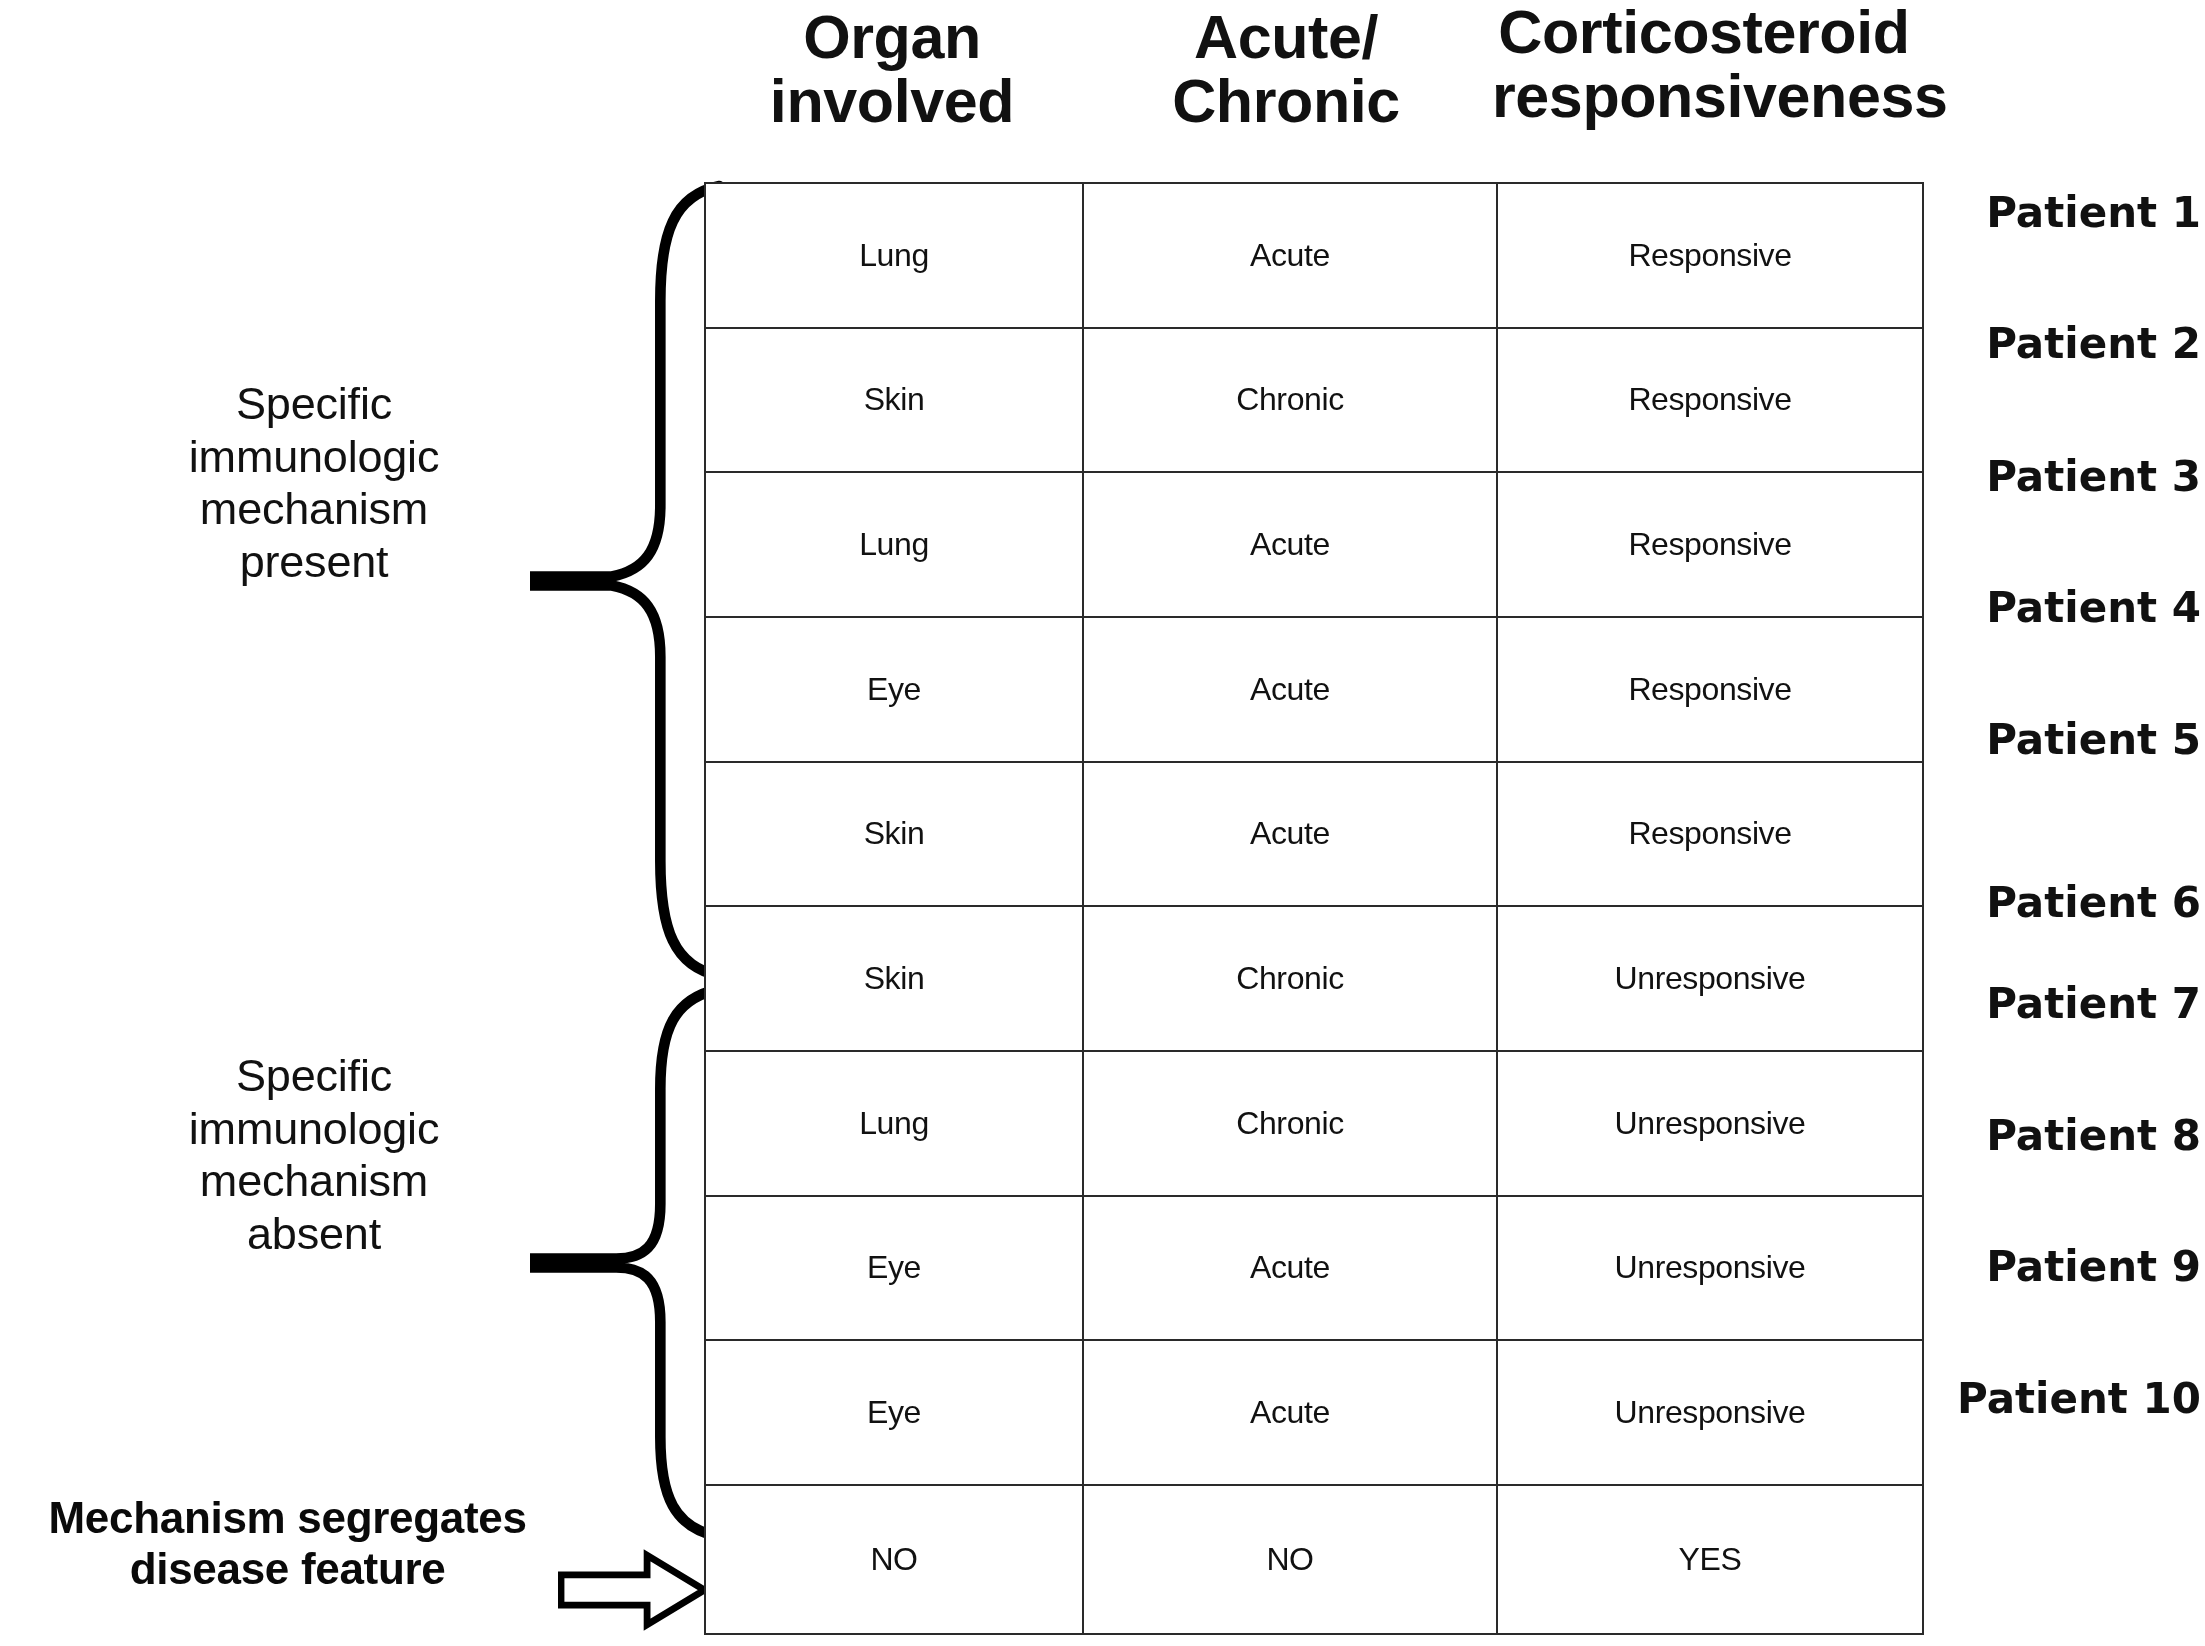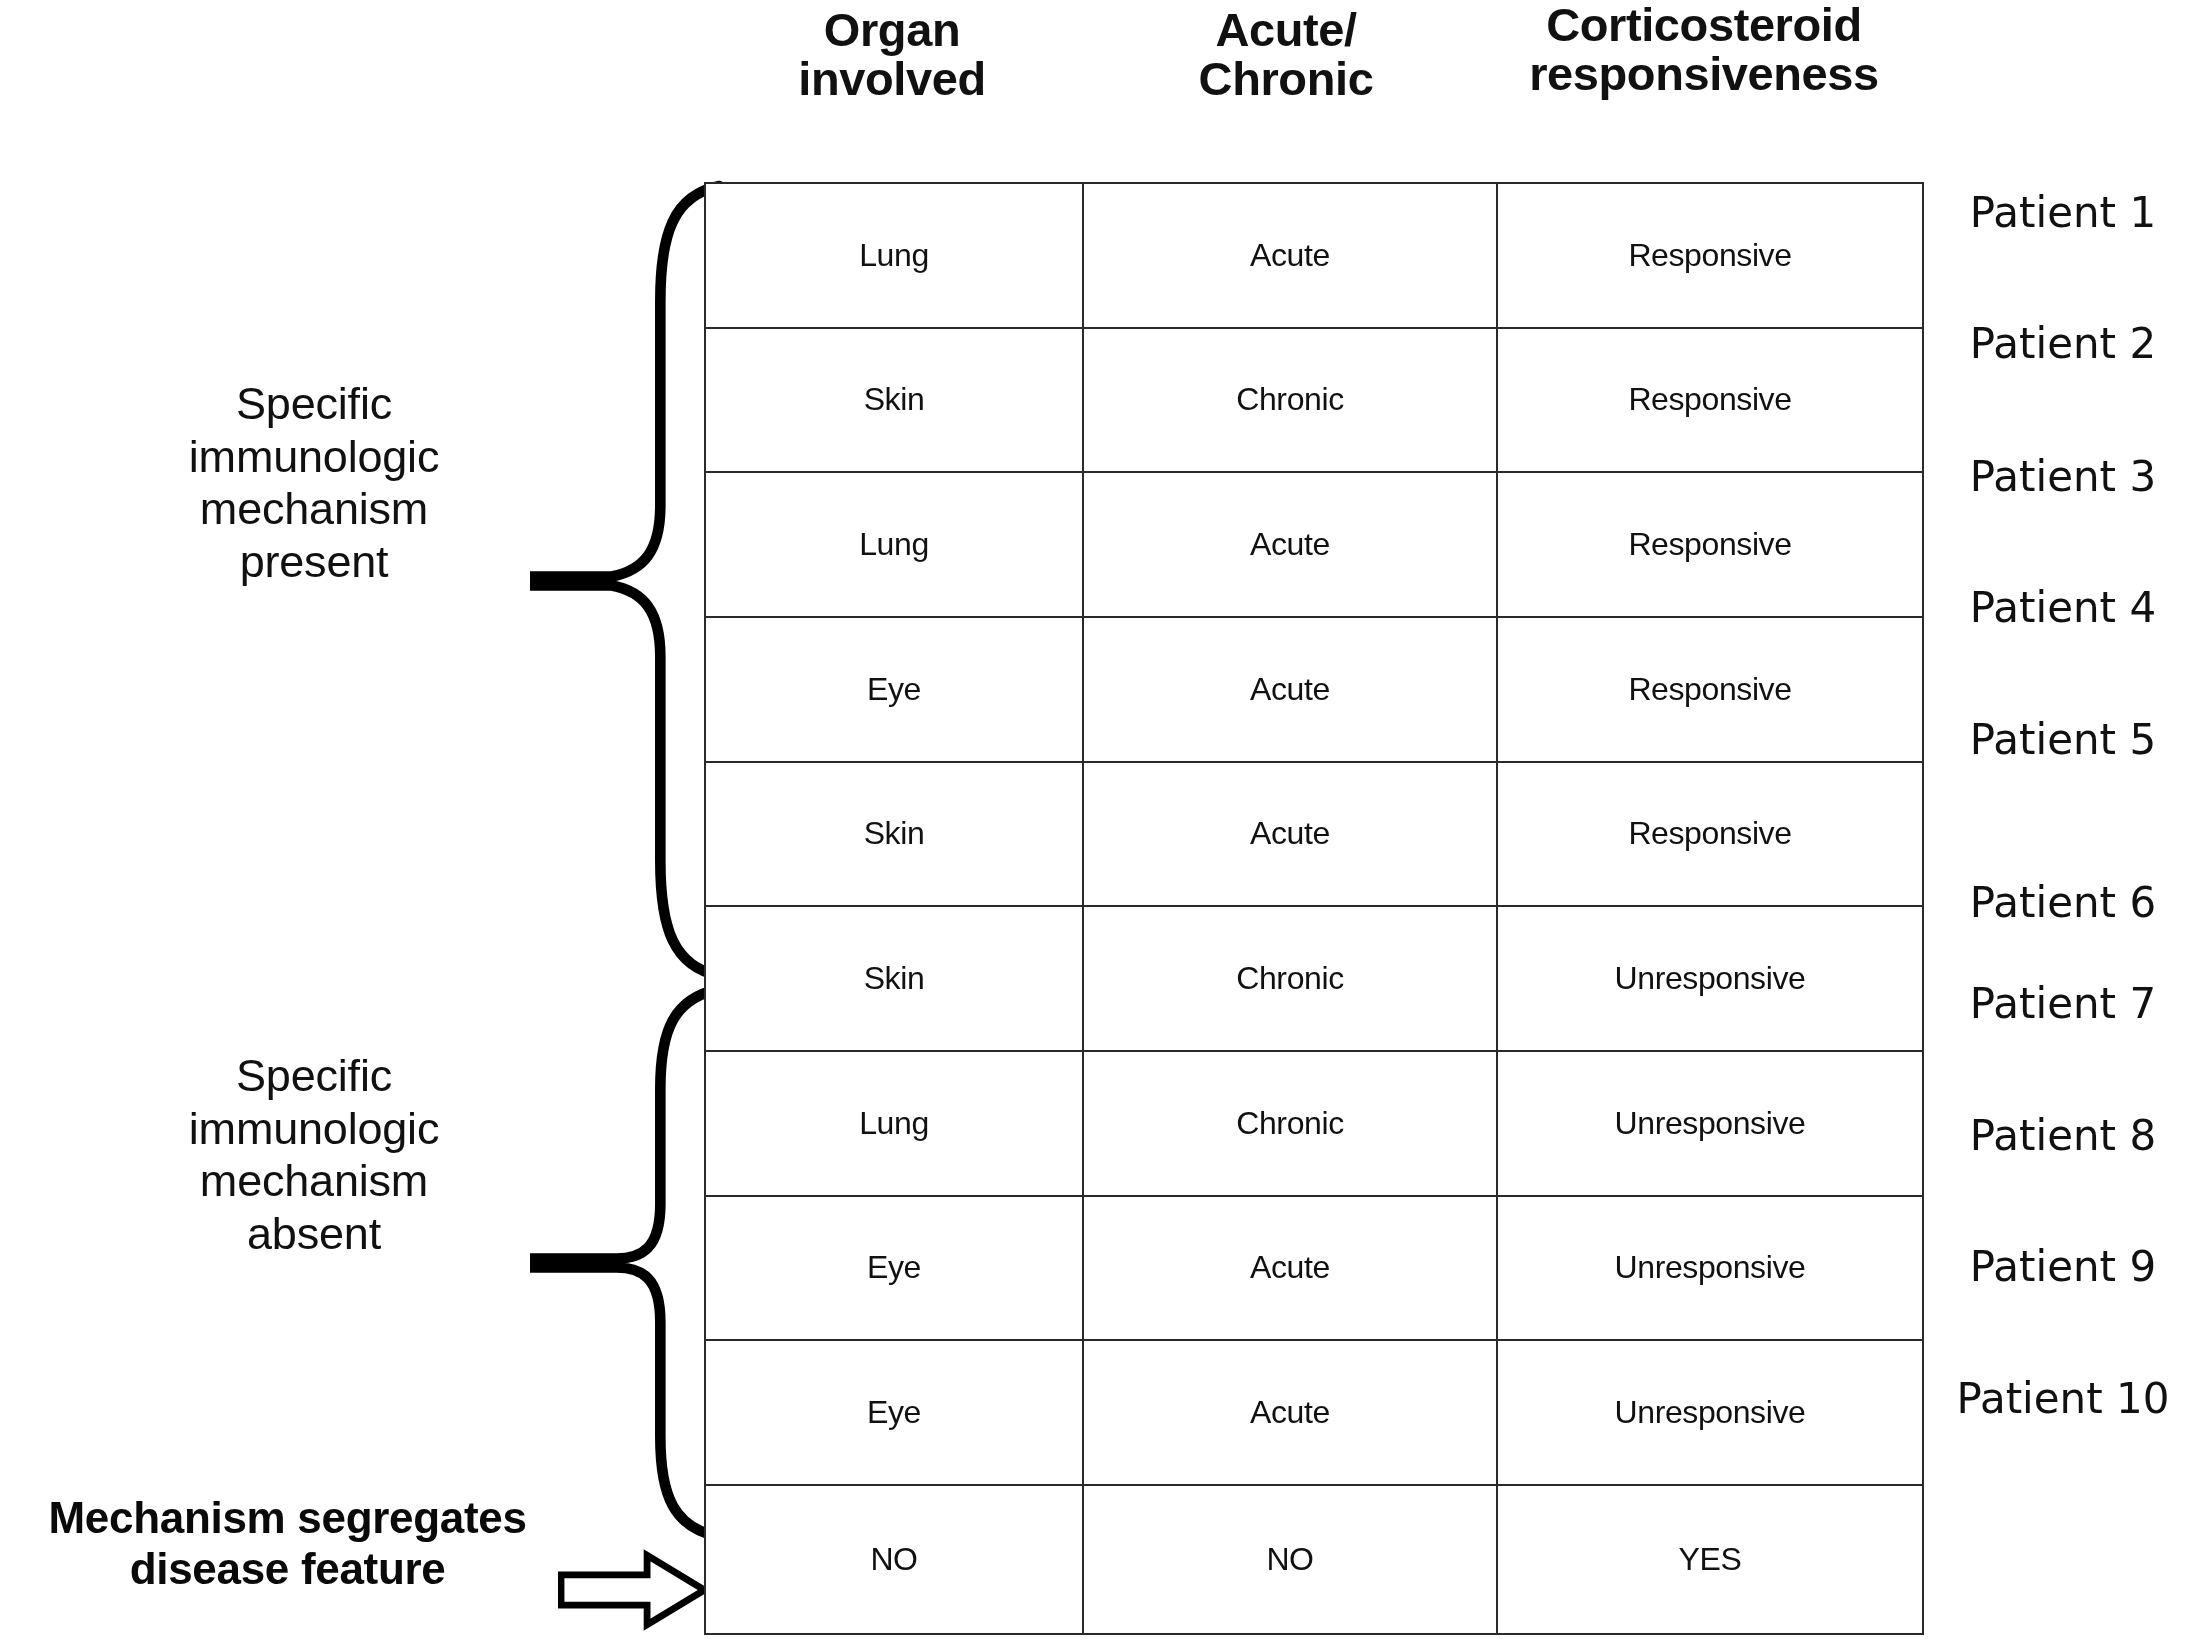--- a/index.html
+++ b/index.html
@@ -16,21 +16,21 @@
     width: 2205px;
     height: 1647px;
     background: #ffffff;
     overflow: hidden;
   }
 
   
   .col-header {
     position: absolute;
     font-weight: bold;
-    font-size: 47px;
+    font-size: 61px;
     line-height: 1.05;
     text-align: center;
     color: #111111;
     white-space: pre-line;
     letter-spacing: -0.4px;
   }
   #hdr-organ    { left: 704px;  top: 4.5px;  width: 376px; }
   #hdr-acute    { left: 1080px; top: 4.5px;  width: 412px; }
   #hdr-cortico  { left: 1492px; top: 0;  width: 424px; }
 
@@ -101,23 +101,24 @@
   #matrix-table td.c2 { width: 424px; }
   #matrix-table tr.summary-row td { height: 136px; }
 
   
   .patient-label {
     position: absolute;
     font-family: "DejaVu Sans", sans-serif;
     font-size: 42px;
     color: #111111;
     white-space: nowrap;
-    text-align: center;
+    text-align: right;
     width: 276px;
     letter-spacing: 0px;
+    font-weight: bold;
   }
   #patients-layer { position: absolute; left: 1925px; top: 0; width: 280px; height: 1647px; }
 </style>
 </head>
 <body>
 
 <div id="page">
 
   <div class="col-header" id="hdr-organ">Organ
 involved</div>

